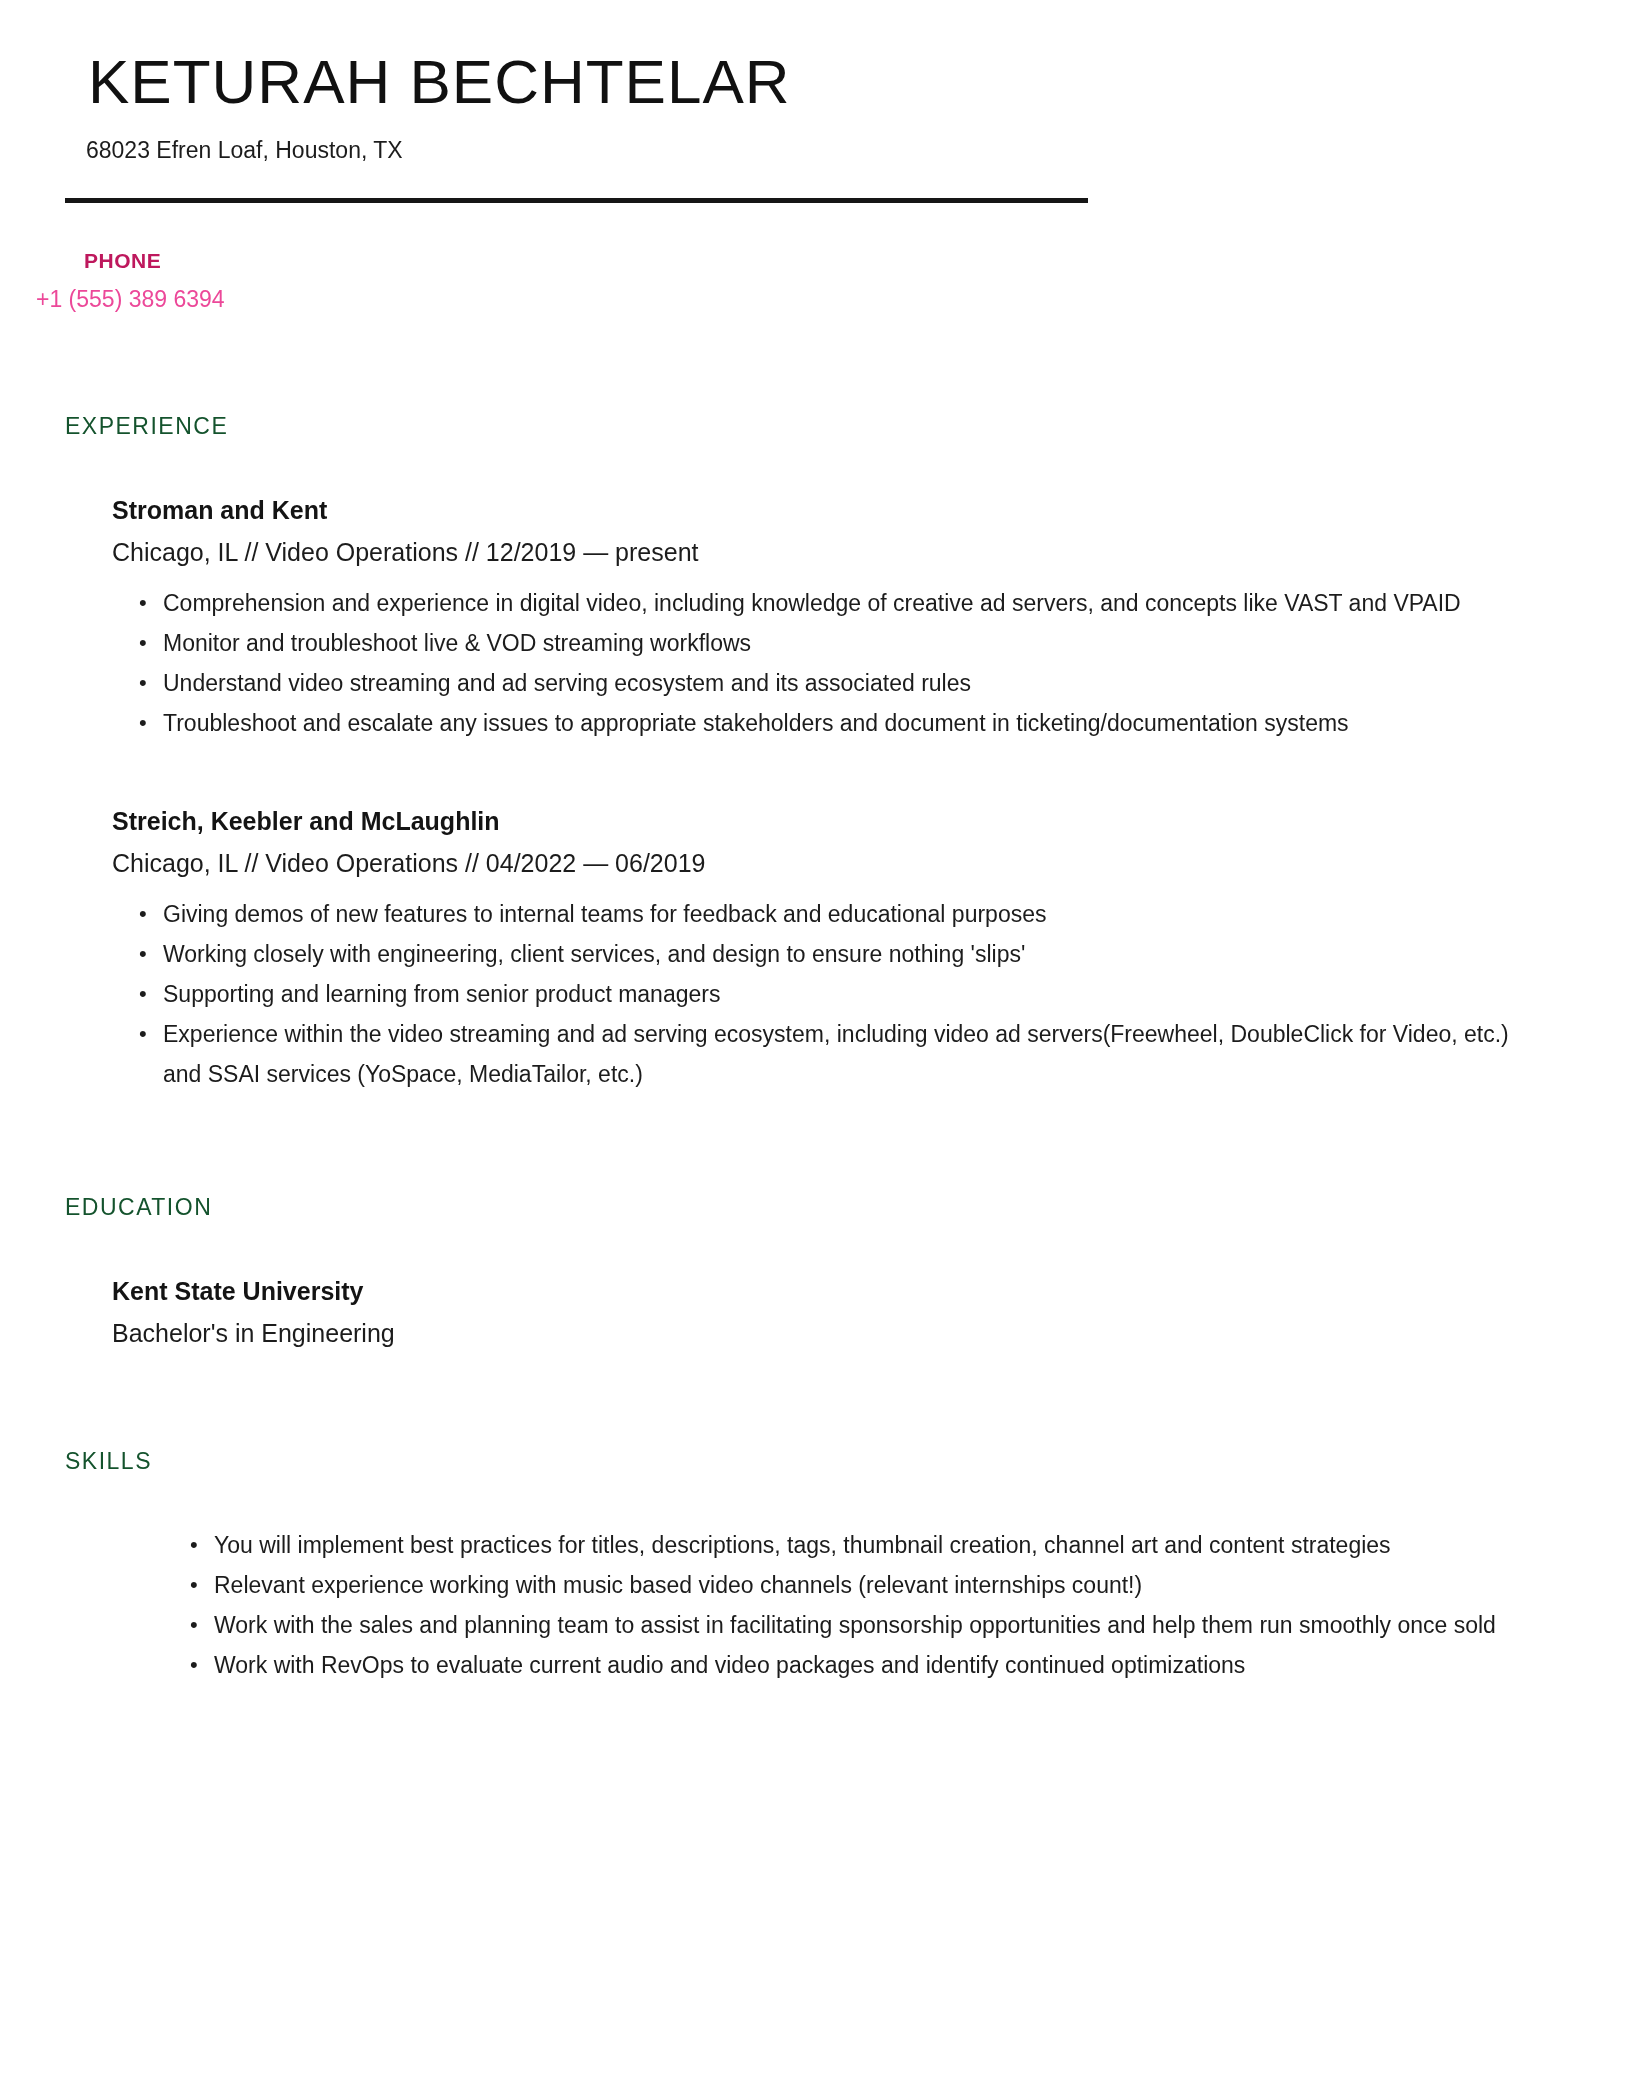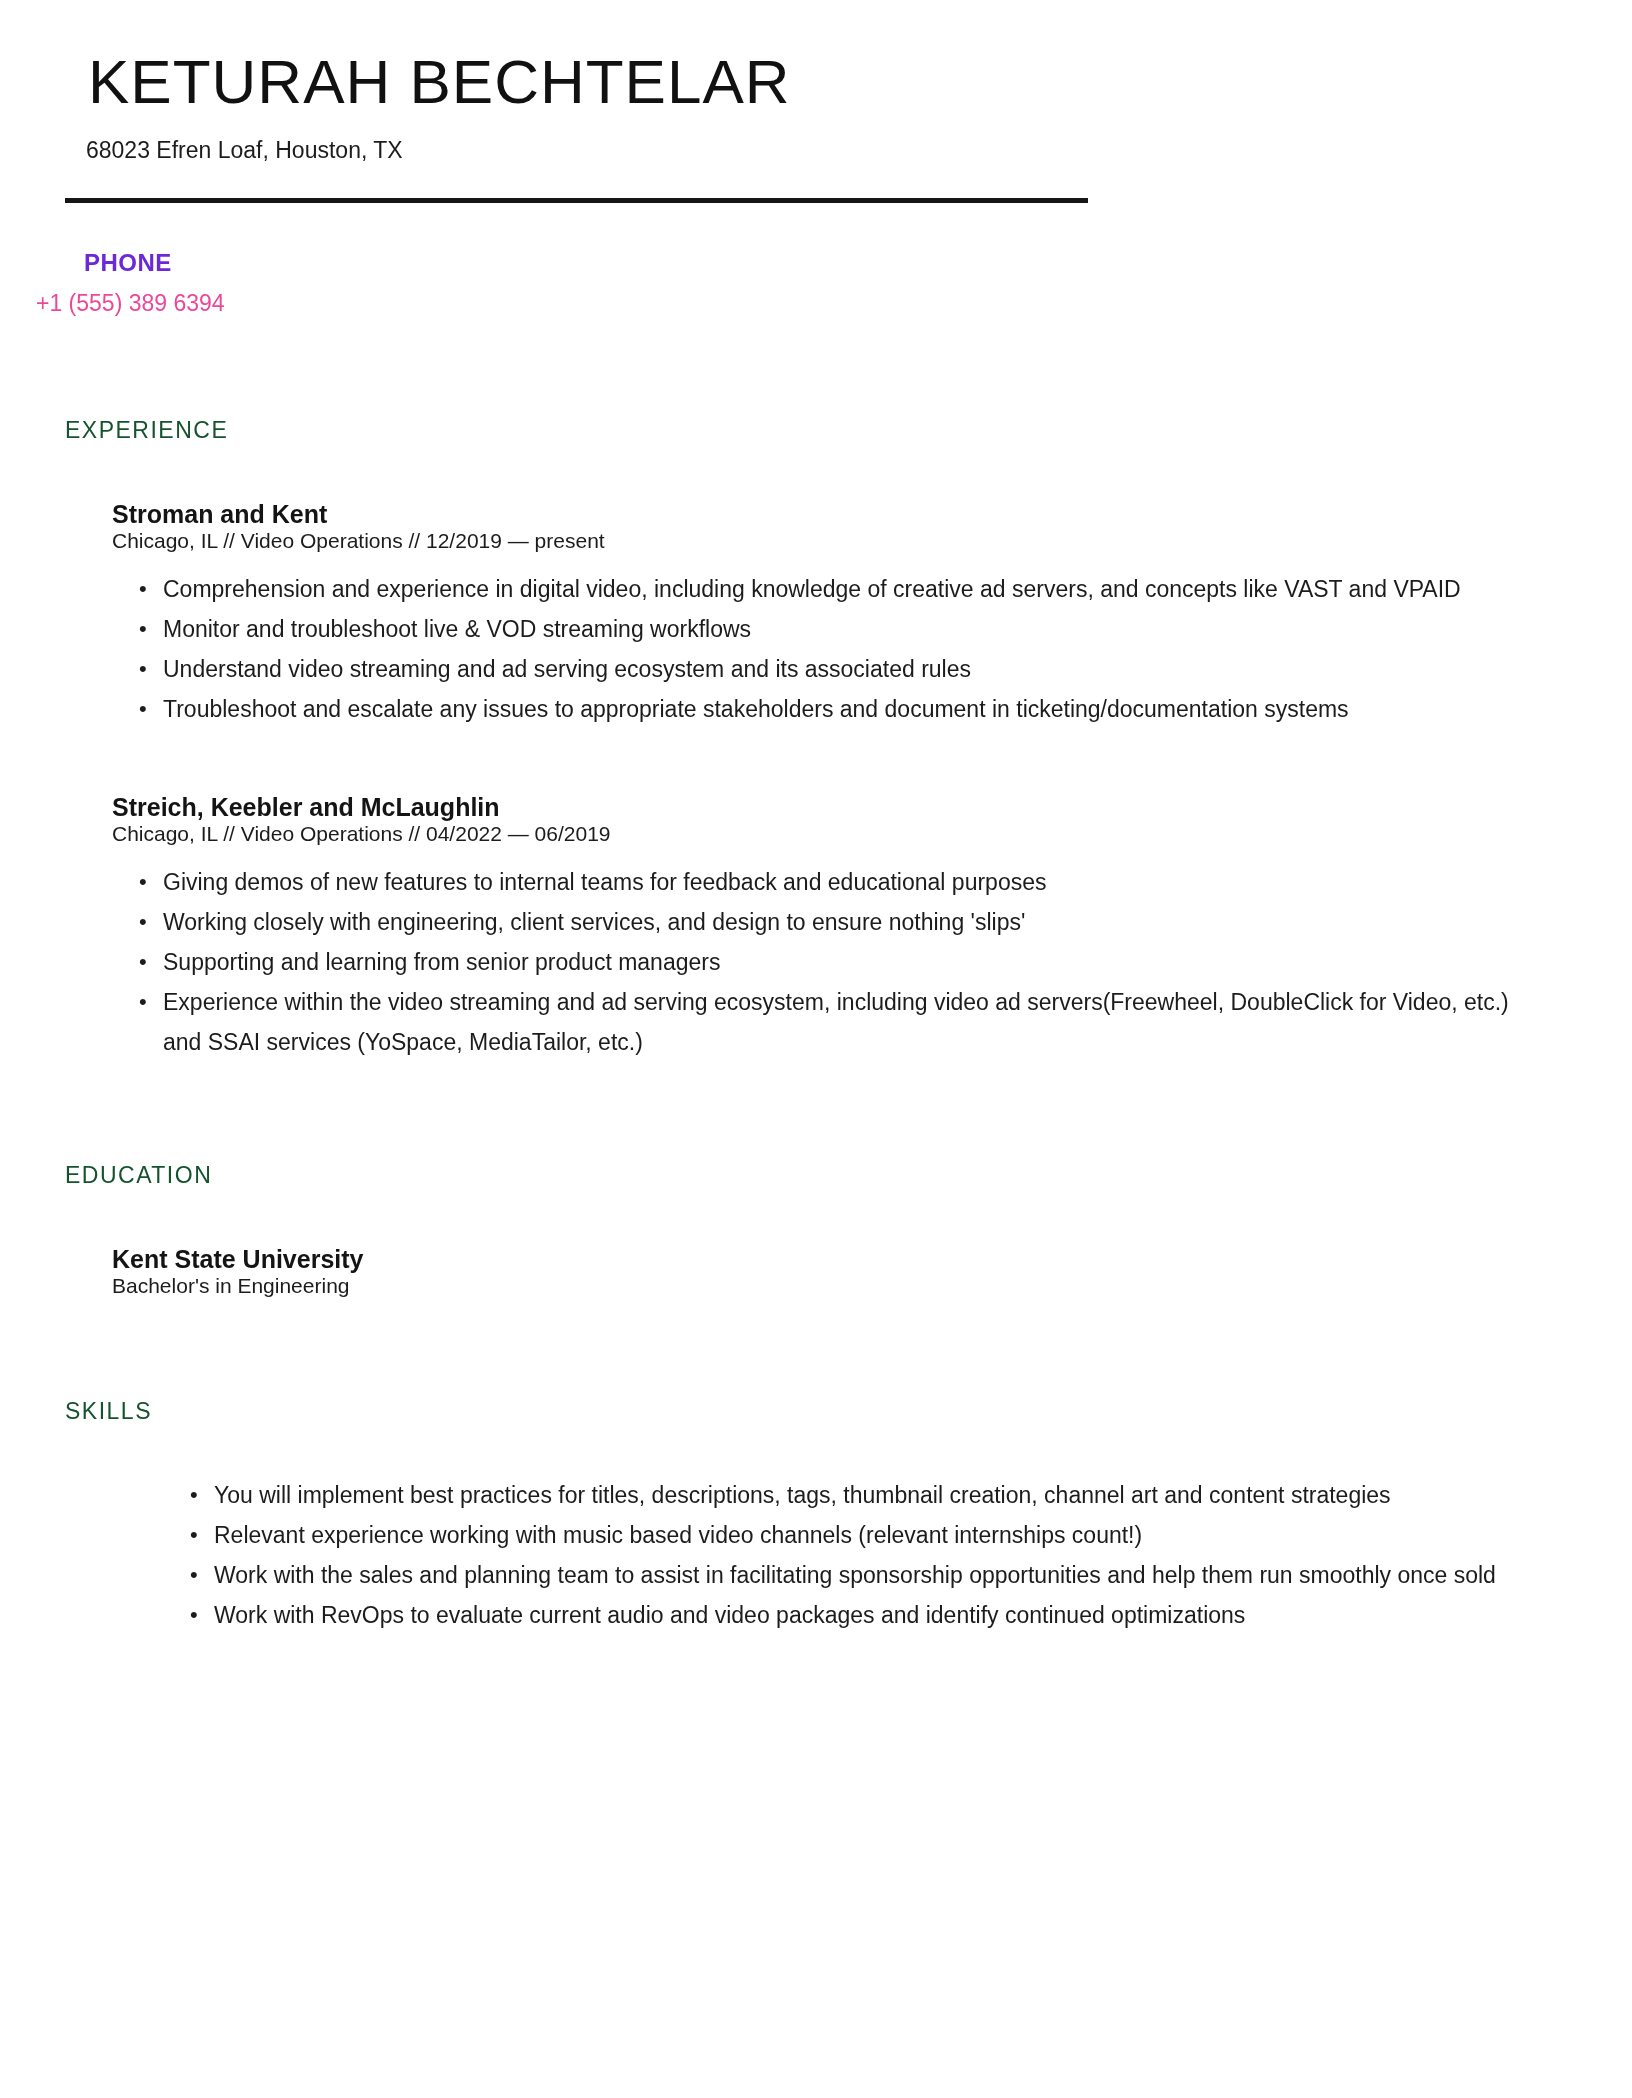--- a/index.html
+++ b/index.html
@@ -35,24 +35,24 @@
   }
   .divider {
     margin: 34px 0 0 65px;
     width: 1023px;
     height: 5px;
     background: #161616;
     border: 0;
   }
   .contact-label {
     margin: 46px 120px 0 84px;
-    font-size: 24px;
+    font-size: 21px;
     font-weight: 700;
     letter-spacing: 0.5px;
-    color: #6d28d9;
+    color: #be185d;
   }
   .contact-value {
     margin: 13px 120px 0 36px;
     font-size: 23px;
     color: #ec4899;
   }
   .section-label {
     margin: 100px 120px 0 65px;
     font-size: 23px;
     font-weight: 400;
@@ -64,22 +64,22 @@
   }
   .job + .job {
     margin-top: 64px;
   }
   .job-company, .edu-school {
     font-size: 25px;
     font-weight: 700;
     color: #141414;
   }
   .job-meta, .edu-degree {
-    margin-top: 0;
-    font-size: 21px;
+    margin-top: 13px;
+    font-size: 25px;
     color: #1c1c1c;
   }
   ul.bullets {
     margin: 16px 0 0 0;
     padding: 0 0 0 51px;
     list-style: none;
   }
   ul.bullets li {
     position: relative;
     font-size: 23px;

